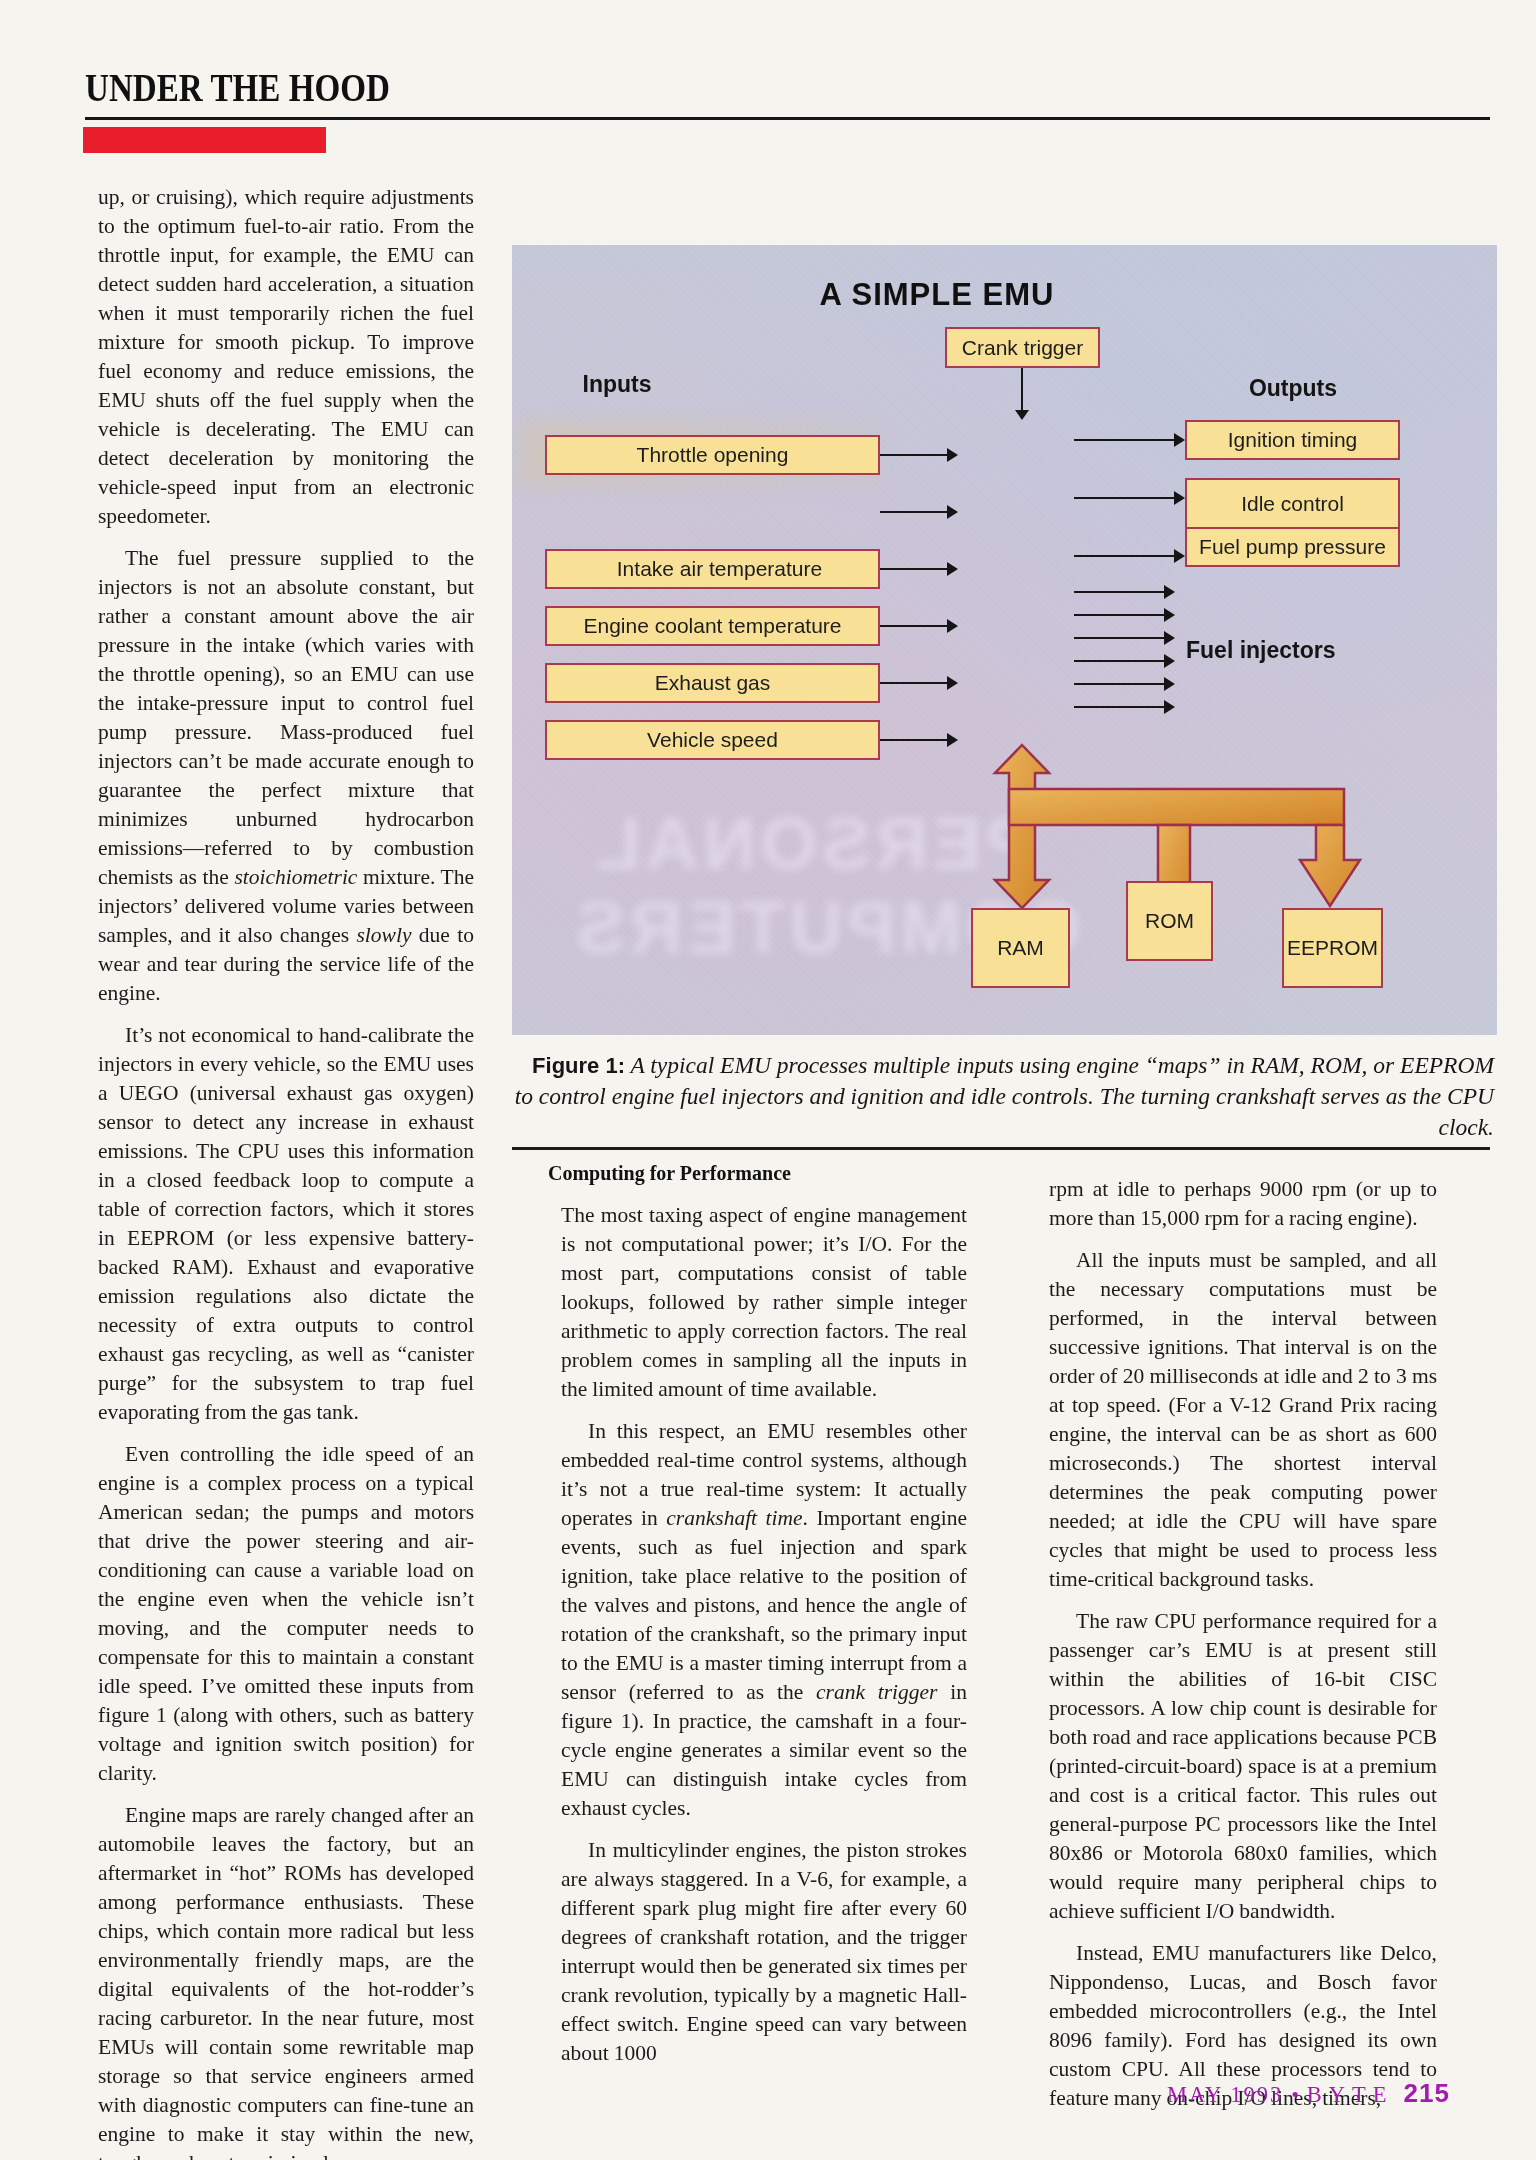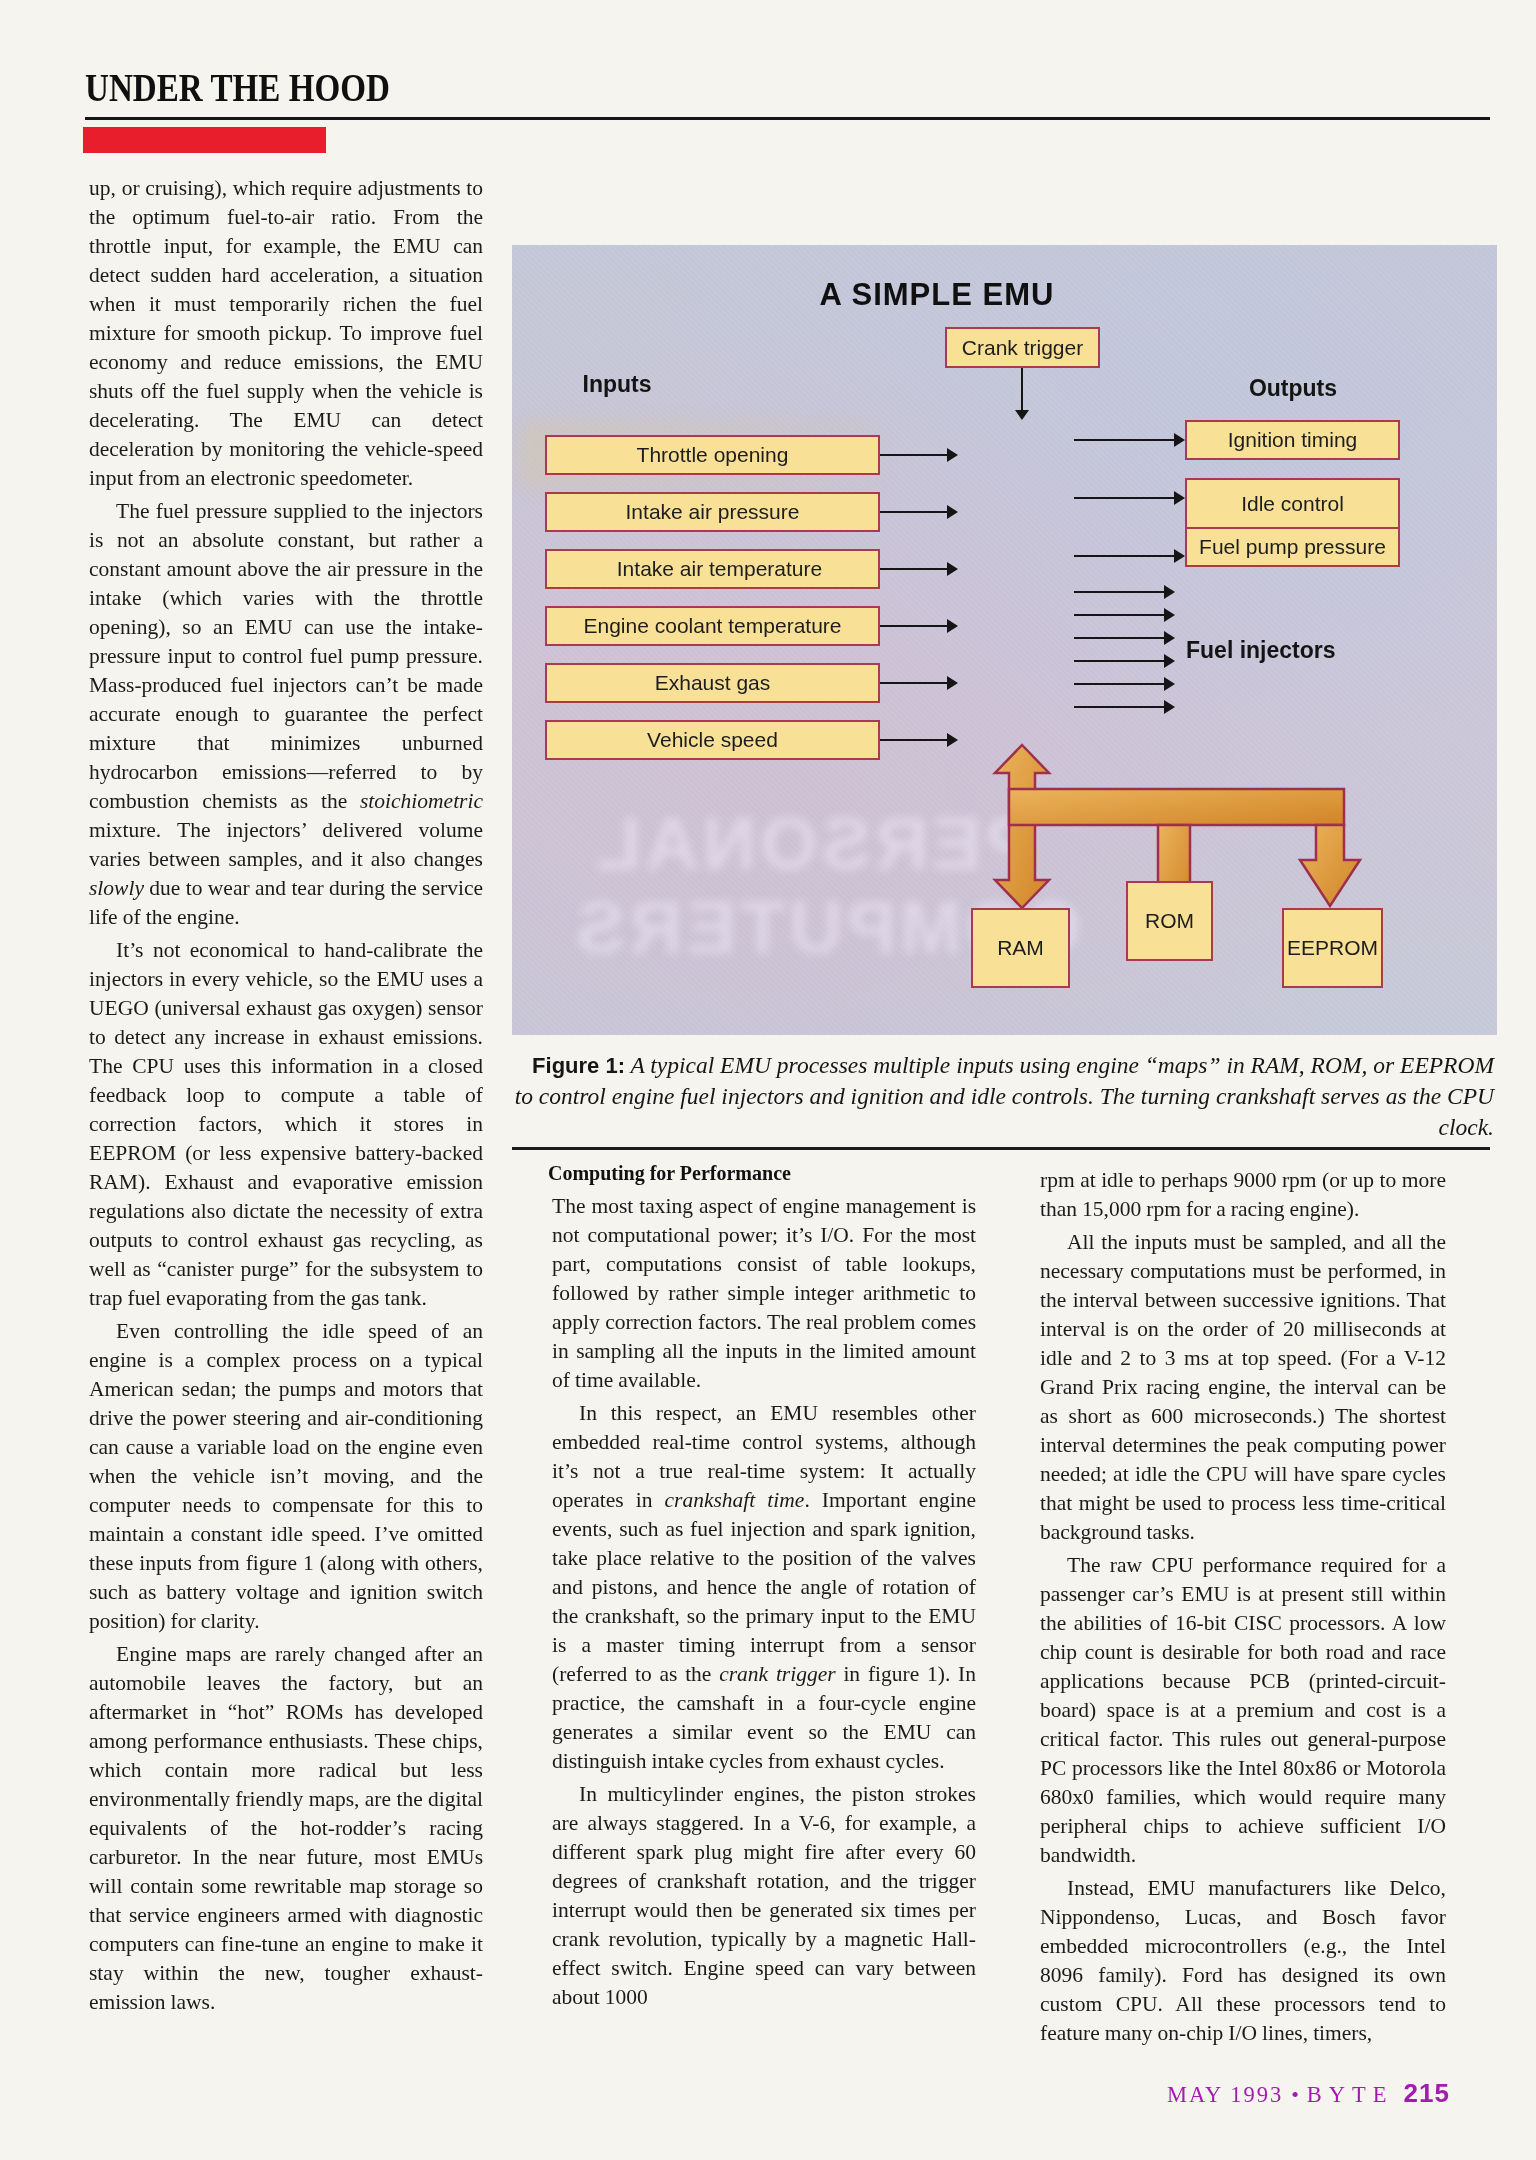--- a/index.html
+++ b/index.html
@@ -18,21 +18,21 @@
     font-family:"Liberation Serif",serif;
     font-weight:bold;font-size:36px;letter-spacing:0px;
     transform:scale(.92,1.12);transform-origin:left top;
     color:#101010;white-space:nowrap;
   }
   .header-rule{position:absolute;left:85px;top:117px;width:1405px;height:3px;background:#15151a;}
   .header-redbar{position:absolute;left:83px;top:127px;width:243px;height:26px;background:#e81e2c;}
   
   .col{position:absolute;}
   .col .para{
-    margin:4px;text-align:justify;
+    margin:13px;text-align:justify;
     font-size:21.5px;line-height:29px;color:#1b1b1b;
     word-spacing:-0.3px;
   }
   .col .para.indent{text-indent:27px;}
   .col .para em{font-style:italic;}
   #left-col{left:85px;top:170px;width:402px;}
   #mid-col{left:548px;top:1158px;width:432px;}
   #right-col{left:1036px;top:1162px;width:414px;}
   .col-heading{
     margin:0 0 3px 0;
@@ -152,21 +152,20 @@
 
     <div class="fig-title">A SIMPLE EMU</div>
     <div class="fig-sublabel" style="left:20px;top:126px;width:170px;">Inputs</div>
     <div class="fig-sublabel" style="left:696px;top:130px;width:170px;">Outputs</div>
 
     <div class="ybox" style="left:433px;top:82px;width:155px;height:41px;">Crank trigger</div>
     <div class="arrow-d" style="left:509px;top:123px;height:42px;"></div>
 
 
     <div class="ybox" style="left:33px;top:190px;width:335px;height:40px;">Throttle opening</div>
-    <div class="ybox" style="left:33px;top:247px;width:335px;height:40px;">Intake air pressure</div>
     <div class="ybox" style="left:33px;top:304px;width:335px;height:40px;padding-left:14px;">Intake air temperature</div>
     <div class="ybox" style="left:33px;top:361px;width:335px;height:40px;">Engine coolant temperature</div>
     <div class="ybox" style="left:33px;top:418px;width:335px;height:40px;">Exhaust gas</div>
     <div class="ybox" style="left:33px;top:475px;width:335px;height:40px;">Vehicle speed</div>
 
     <div class="arrow-r" style="left:368px;top:209px;width:67px;"></div>
     <div class="arrow-r" style="left:368px;top:266px;width:67px;"></div>
     <div class="arrow-r" style="left:368px;top:323px;width:67px;"></div>
     <div class="arrow-r" style="left:368px;top:380px;width:67px;"></div>
     <div class="arrow-r" style="left:368px;top:437px;width:67px;"></div>

